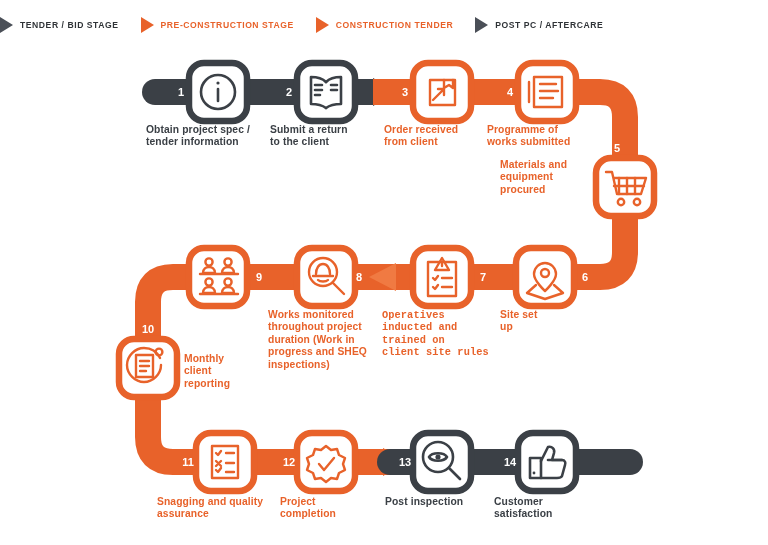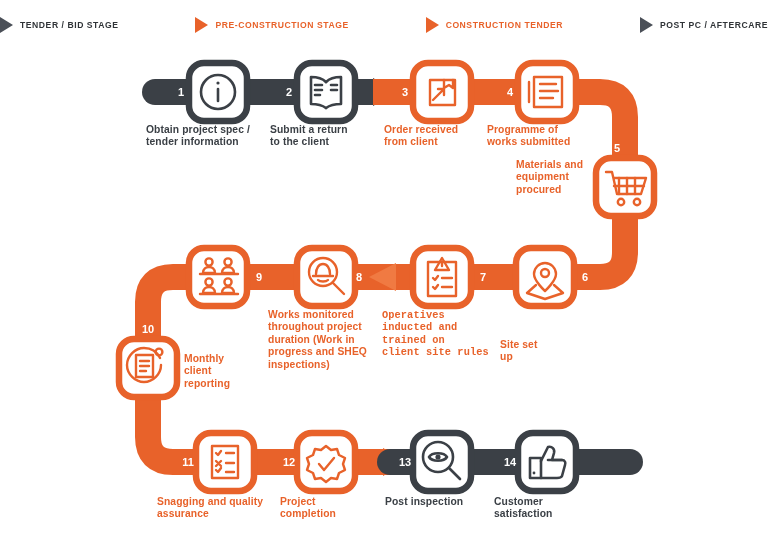--- a/index.html
+++ b/index.html
@@ -3,21 +3,21 @@
 <meta charset="utf-8">
 <style>
   html,body{margin:0;padding:0;background:#ffffff;}
   body{width:768px;height:545px;overflow:hidden;
        font-family:"Liberation Sans","DejaVu Sans",sans-serif;}
   #stage{position:relative;width:768px;height:545px;background:#fff;}
   svg#flow{position:absolute;left:0;top:0;width:768px;height:545px;}
 
   
   .legend{position:absolute;left:0;top:13px;width:768px;height:24px;
-          display:flex;justify-content:space-between;align-items:center;gap:22px;}
+          display:flex;justify-content:flex-start;align-items:center;gap:22px;}
   .leg-item{display:flex;align-items:center;gap:7px;}
   .leg-tri{width:0;height:0;border-top:8px solid transparent;
            border-bottom:8px solid transparent;border-left:13px solid #4a4f57;}
   .leg-tri.orange{border-left-color:#e8622a;}
   .leg-txt{font-size:8.6px;font-weight:bold;letter-spacing:.55px;
            color:#2f3337;white-space:nowrap;}
   .leg-txt.orange{color:#e8622a;}
 
   
   .cap{position:absolute;text-align:left;font-size:10.3px;line-height:12.4px;
@@ -240,22 +240,22 @@
         <path d="M548,460 L562,460"></path>
       </g>
       <text class="num" x="510" y="466" text-anchor="middle">14</text>
     </g>
   </svg>
 
   <div class="cap dark" style="left:146px;top:124px;width:144px;">Obtain project spec /<br>tender information</div>
   <div class="cap dark" style="left:270px;top:124px;width:112px;">Submit a return<br>to the client</div>
   <div class="cap" style="left:384px;top:124px;width:116px;">Order received<br>from client</div>
   <div class="cap" style="left:487px;top:124px;width:120px;">Programme of<br>works submitted</div>
-  <div class="cap" style="left:516px;top:159px;width:90px;">Materials and<br>equipment<br>procured</div>
-  <div class="cap" style="left:500px;top:309px;width:90px;margin-top:30px;">Site set<br>up</div>
+  <div class="cap" style="left:500px;top:159px;width:90px;">Materials and<br>equipment<br>procured</div>
+  <div class="cap" style="left:500px;top:309px;width:90px;">Site set<br>up</div>
   <div class="cap" style="left:382px;top:309px;width:120px;font-family:Liberation Mono, monospace;">Operatives<br>inducted and<br>trained on<br>client site rules</div>
   <div class="cap" style="left:268px;top:309px;width:116px;">Works monitored<br>throughout project<br>duration (Work in<br>progress and SHEQ<br>inspections)</div>
   <div class="cap" style="left:157px;top:496px;width:136px;">Snagging and quality<br>assurance</div>
   <div class="cap left" style="left:184px;top:353px;width:82px;">Monthly<br>client<br>reporting</div>
   <div class="cap" style="left:280px;top:496px;width:92px;">Project<br>completion</div>
   <div class="cap dark" style="left:385px;top:496px;width:114px;">Post inspection</div>
   <div class="cap dark" style="left:494px;top:496px;width:106px;">Customer<br>satisfaction</div>
 
 </div>
 

